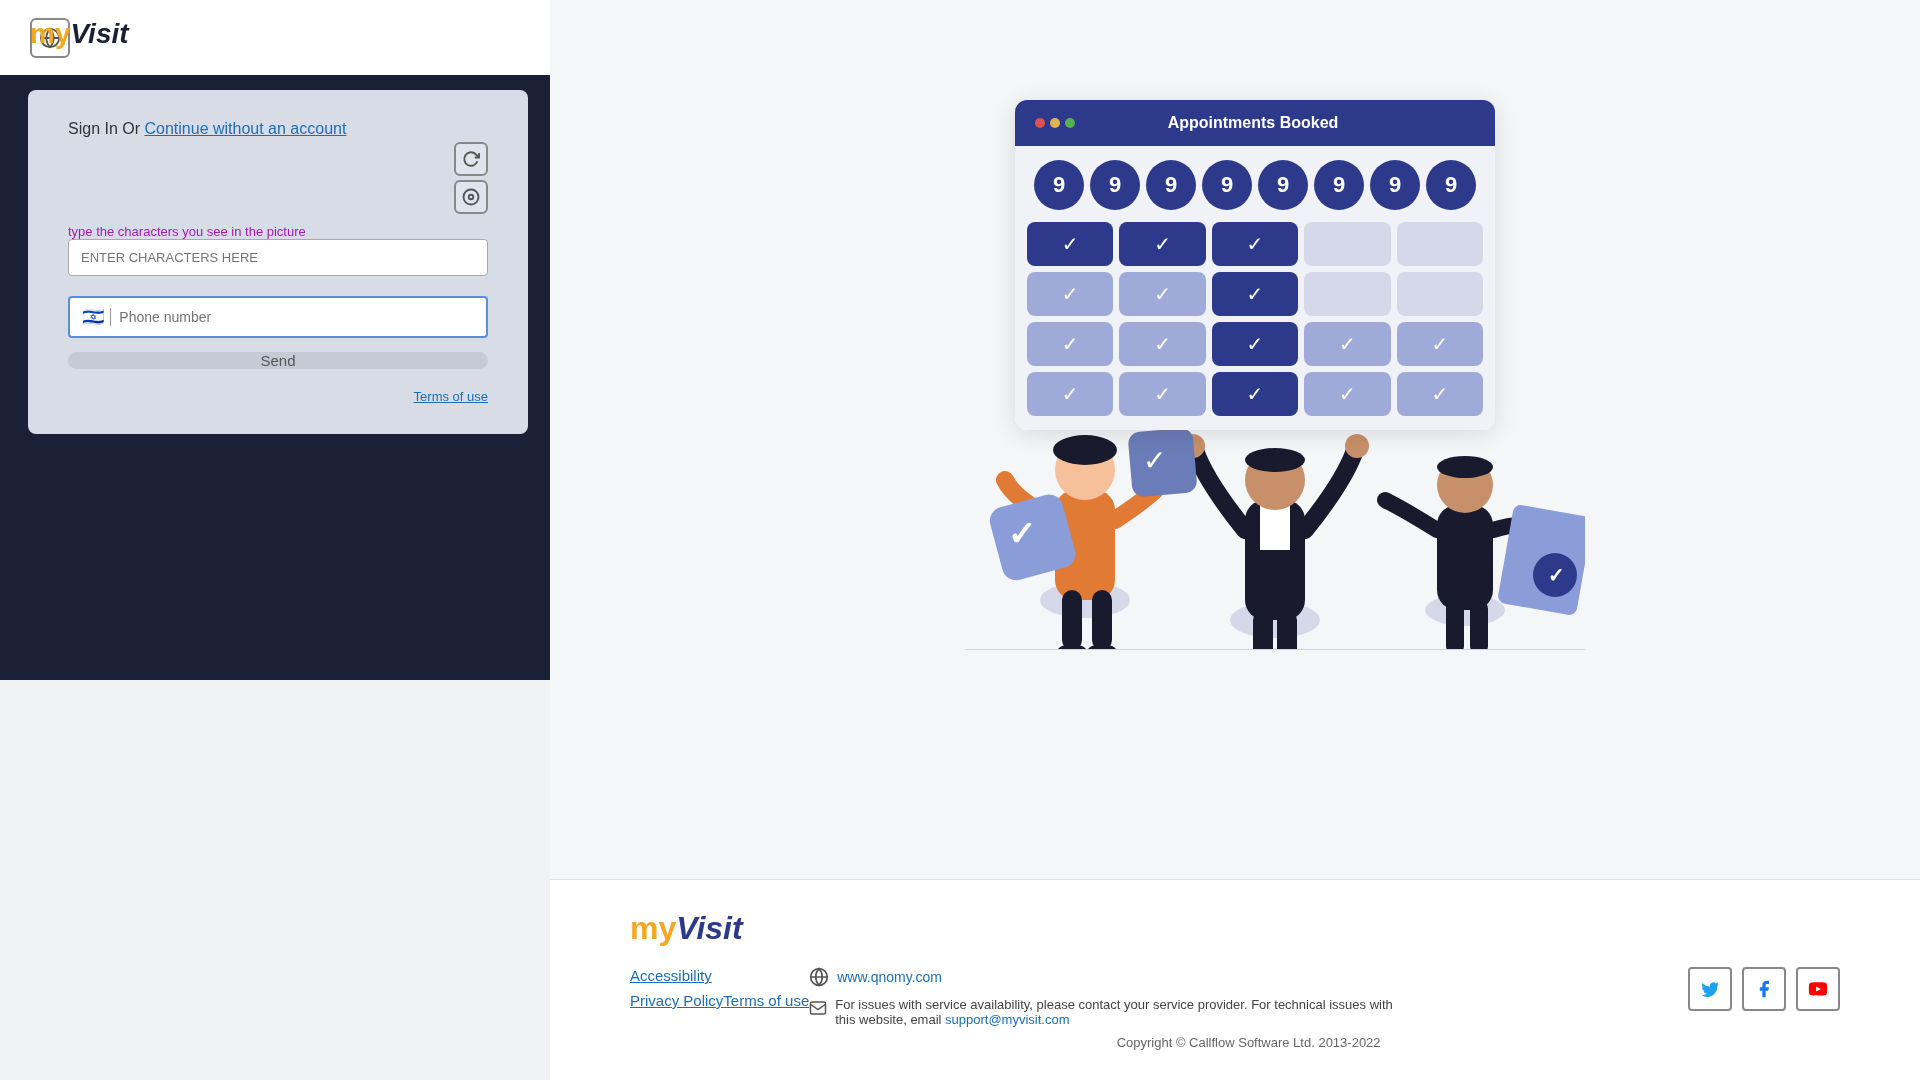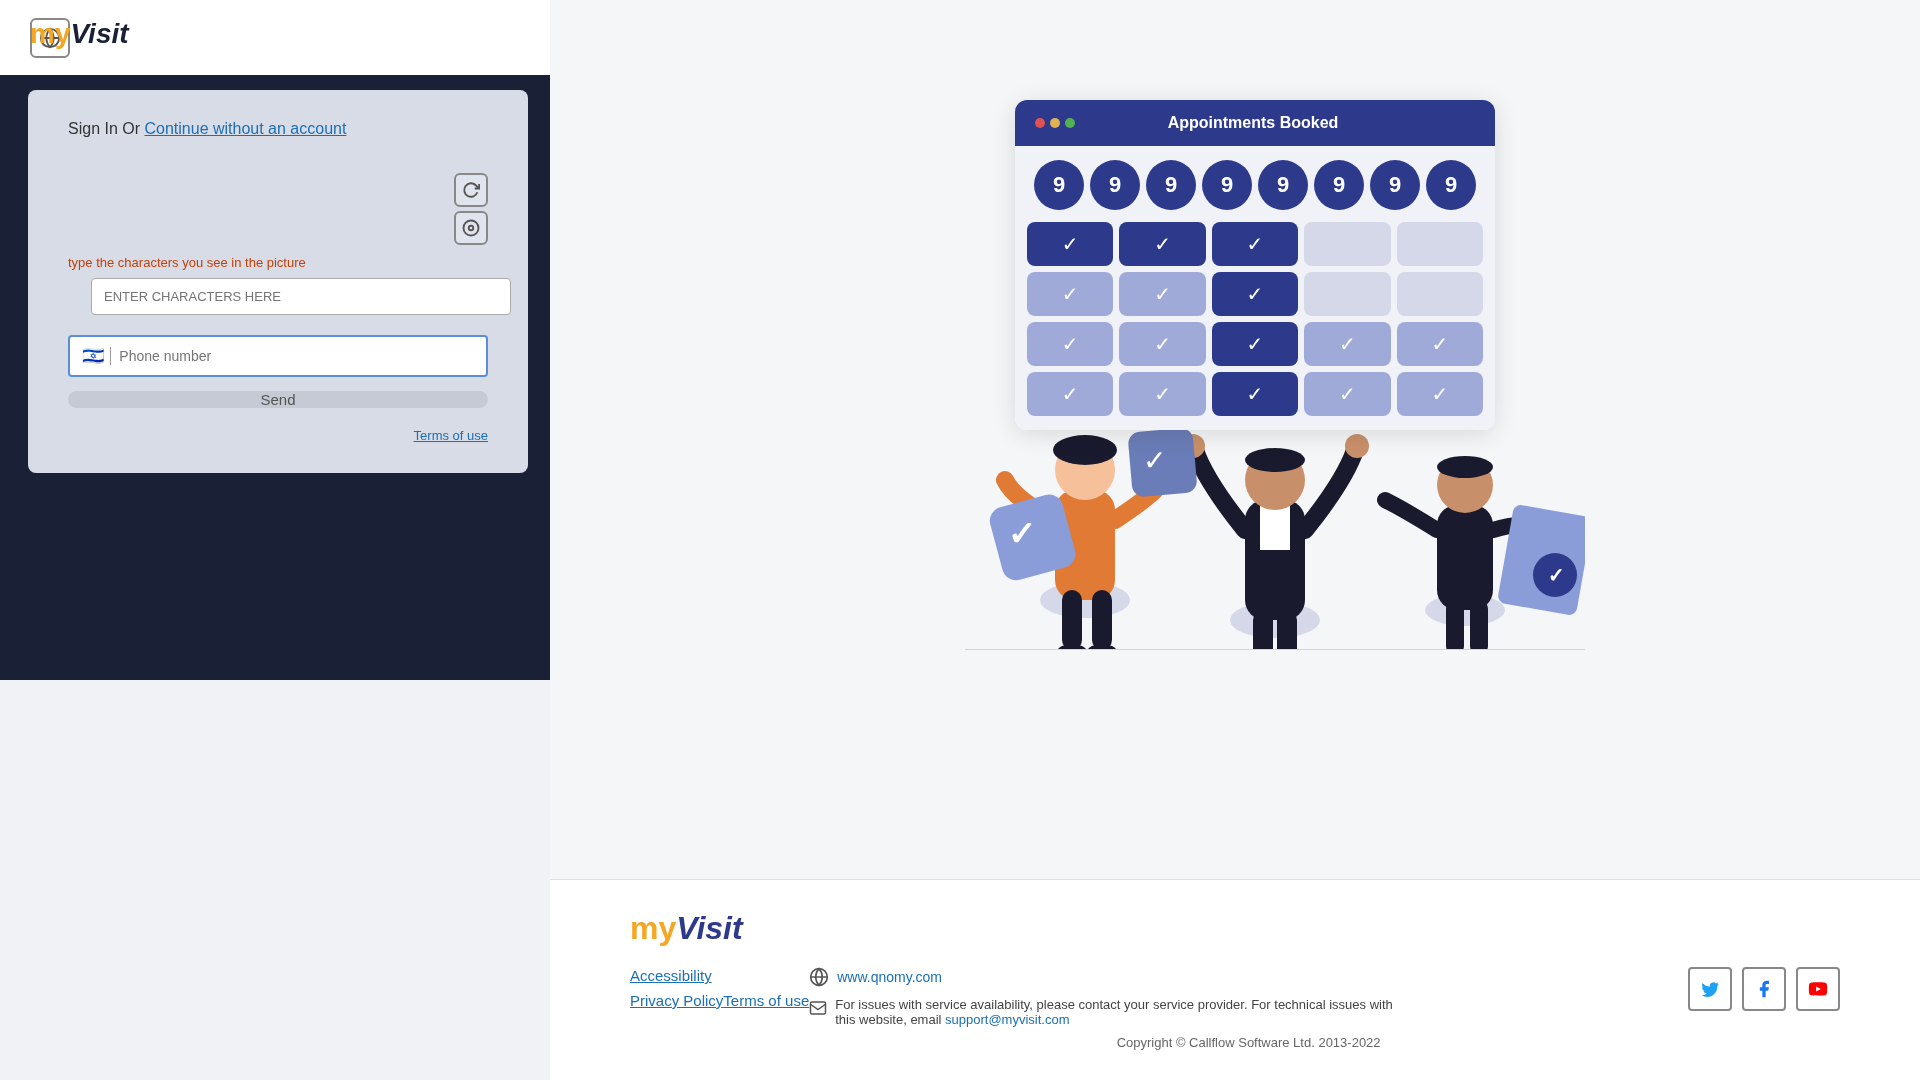--- a/index.html
+++ b/index.html
@@ -75,21 +75,21 @@
       left: 28px;
       width: 500px;
       background: #d8dce6;
       border-radius: 8px;
       padding: 30px 40px 30px 40px;
     }
 
     .signin-title {
       font-size: 16px;
       color: #333;
-      margin-bottom: 35px;
+      margin-bottom: 4px;
     }
     .signin-title a {
       color: #1a6fb5;
       text-decoration: underline;
       cursor: pointer;
     }
 
     .captcha-controls {
       display: flex;
       flex-direction: column;
@@ -107,35 +107,33 @@
       display: flex;
       align-items: center;
       justify-content: center;
       cursor: pointer;
       font-size: 16px;
       color: #555;
     }
 
     .captcha-instruction {
       font-size: 13px;
-      color: #c2410c;
-      margin-bottom: 8px;
+      color: #a21caf;
     }
 
     .captcha-input {
       width: 100%;
       padding: 10px 12px;
       border: 1px solid #aaa;
       border-radius: 4px;
       font-size: 13px;
       background: #fff;
       color: #888;
       margin-bottom: 20px;
       outline: none;
-      margin-left: 23px;
     }
 
     .phone-instruction {
       font-size: 14px;
       color: #333;
       margin-bottom: 12px;
       line-height: 1.5;
     }
 
     .phone-input-wrapper {

